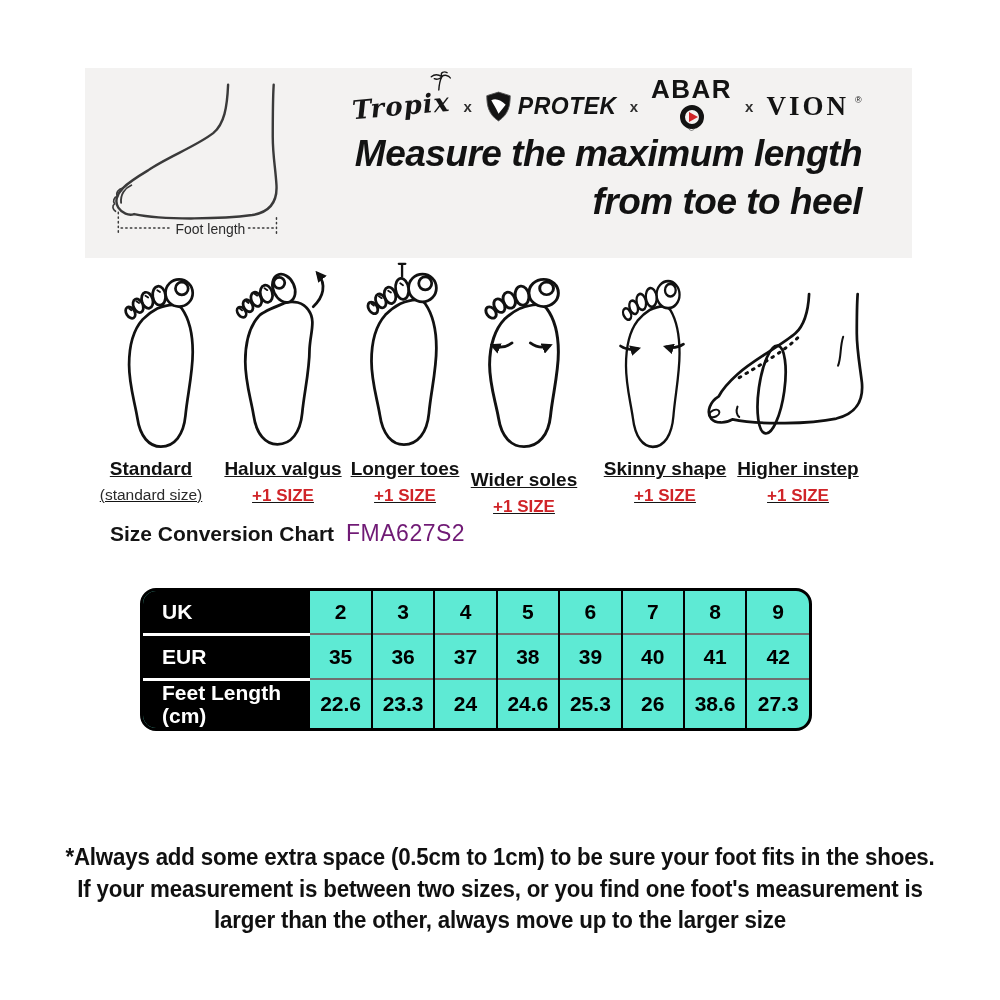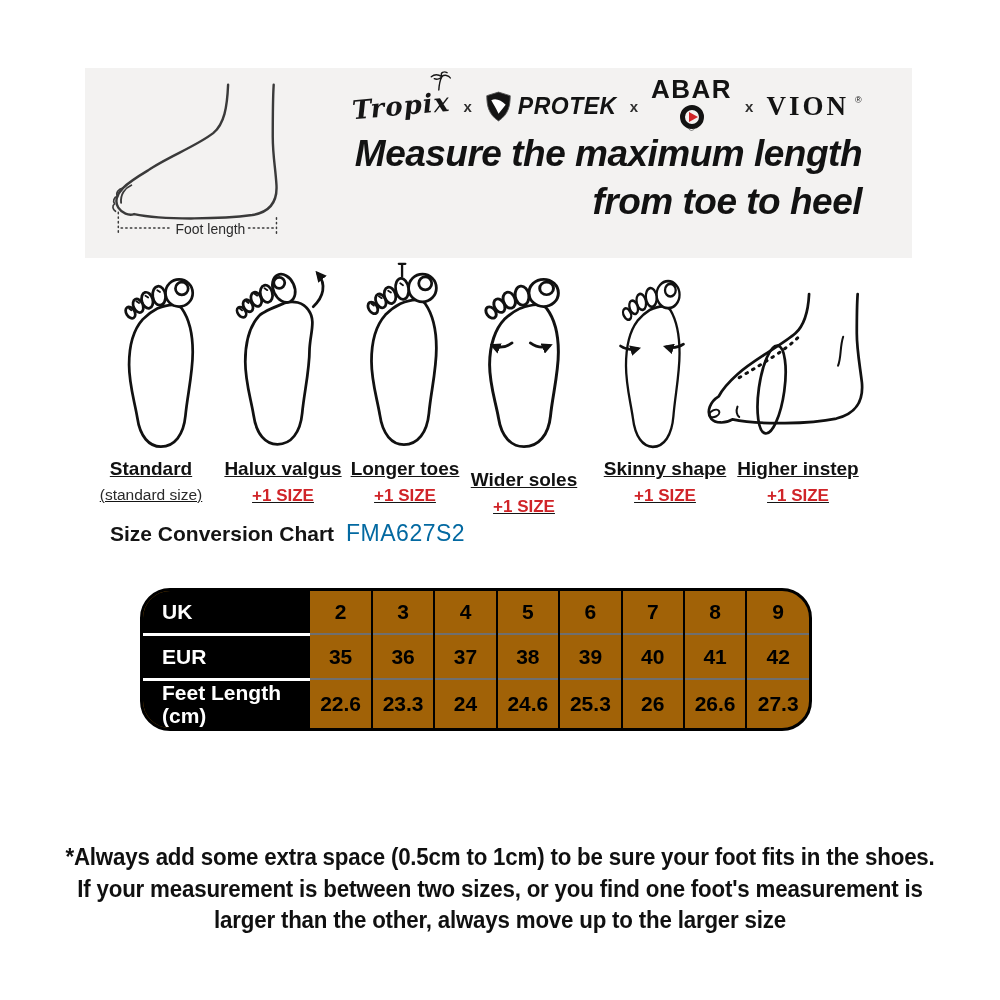--- a/index.html
+++ b/index.html
@@ -33,23 +33,23 @@
   
   .foot-art { position:absolute; }
   .foot-lbl { position:absolute; top:458px; text-align:center;text-decoration:underline; }
   .foot-lbl .name { font-size:19px; font-weight:700; color:#111; }
   .foot-lbl .sub  { margin-top:6px; font-size:17px; font-weight:700; color:#d02428; }
   .foot-lbl.ft-0 .sub { font-size:15.5px; font-weight:400; color:#2a2a2a; }
 
   
   .chart-title { position:absolute; left:110px; top:520px; display:flex; align-items:baseline; gap:12px; }
   .chart-title .t { font-size:21px; font-weight:700; color:#141414; }
-  .chart-title .m { font-size:23px; font-weight:400; letter-spacing:0.5px; color:#0369a1; }
-
-  .table-wrap { position:absolute; left:140px; top:588px; width:672px; border:3px solid #000; border-radius:30px; overflow:hidden; background:#a16207; }
+  .chart-title .m { font-size:23px; font-weight:400; letter-spacing:0.5px; color:#701a75; }
+
+  .table-wrap { position:absolute; left:140px; top:588px; width:672px; border:3px solid #000; border-radius:16px; overflow:hidden; background:#5eead4; }
   table.size-table { width:100%; border-collapse:collapse; }
   .size-table th { background:#000; color:#fff; text-align:left; padding-left:19px; width:168px;
                    font-size:21px; font-weight:700; white-space:pre-line; line-height:1.12; }
   .size-table td { text-align:center; font-size:21px; font-weight:700; color:#000;
                    border-left:2.5px solid #000; width:63px; }
   .size-table tr:nth-child(1) th, .size-table tr:nth-child(1) td { height:43px; }
   .size-table tr:nth-child(2) th, .size-table tr:nth-child(2) td { height:45px; }
   .size-table tr:nth-child(3) th, .size-table tr:nth-child(3) td { height:49px; }
   .size-table tr + tr td { border-top:2.5px solid #6f6f6f; }
   .size-table tr + tr th { border-top:3px solid #fff; }
@@ -274,21 +274,21 @@
         </tr>
         <tr>
           <th>Feet Length
 (cm)</th>
           <td>22.6</td>
           <td>23.3</td>
           <td>24</td>
           <td>24.6</td>
           <td>25.3</td>
           <td>26</td>
-          <td>26.6</td>
+          <td>38.6</td>
           <td>27.3</td>
         </tr>
       </tbody>
     </table>
   </div>
 
   <div class="footnote">
     <div>*Always add some extra space (0.5cm to 1cm) to be sure your foot fits in the shoes.</div>
     <div>If your measurement is between two sizes, or you find one foot's measurement is</div>
     <div>larger than the other, always move up to the larger size</div>

